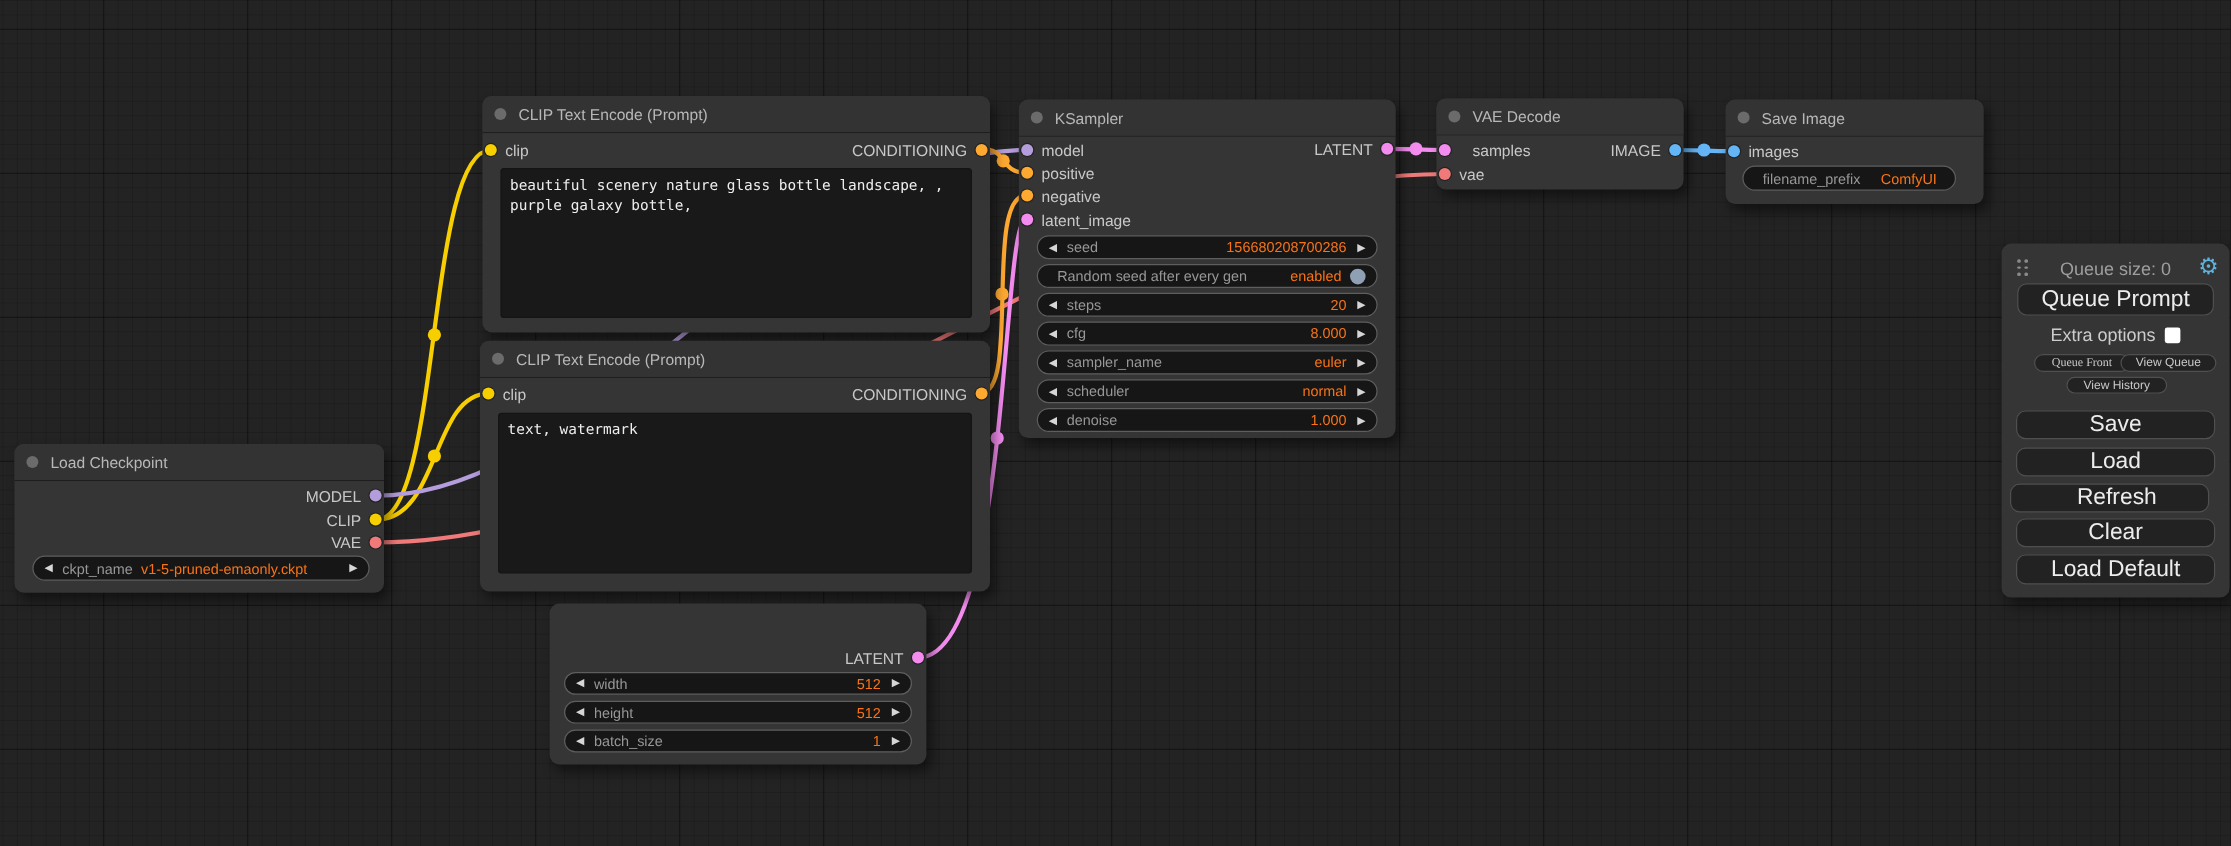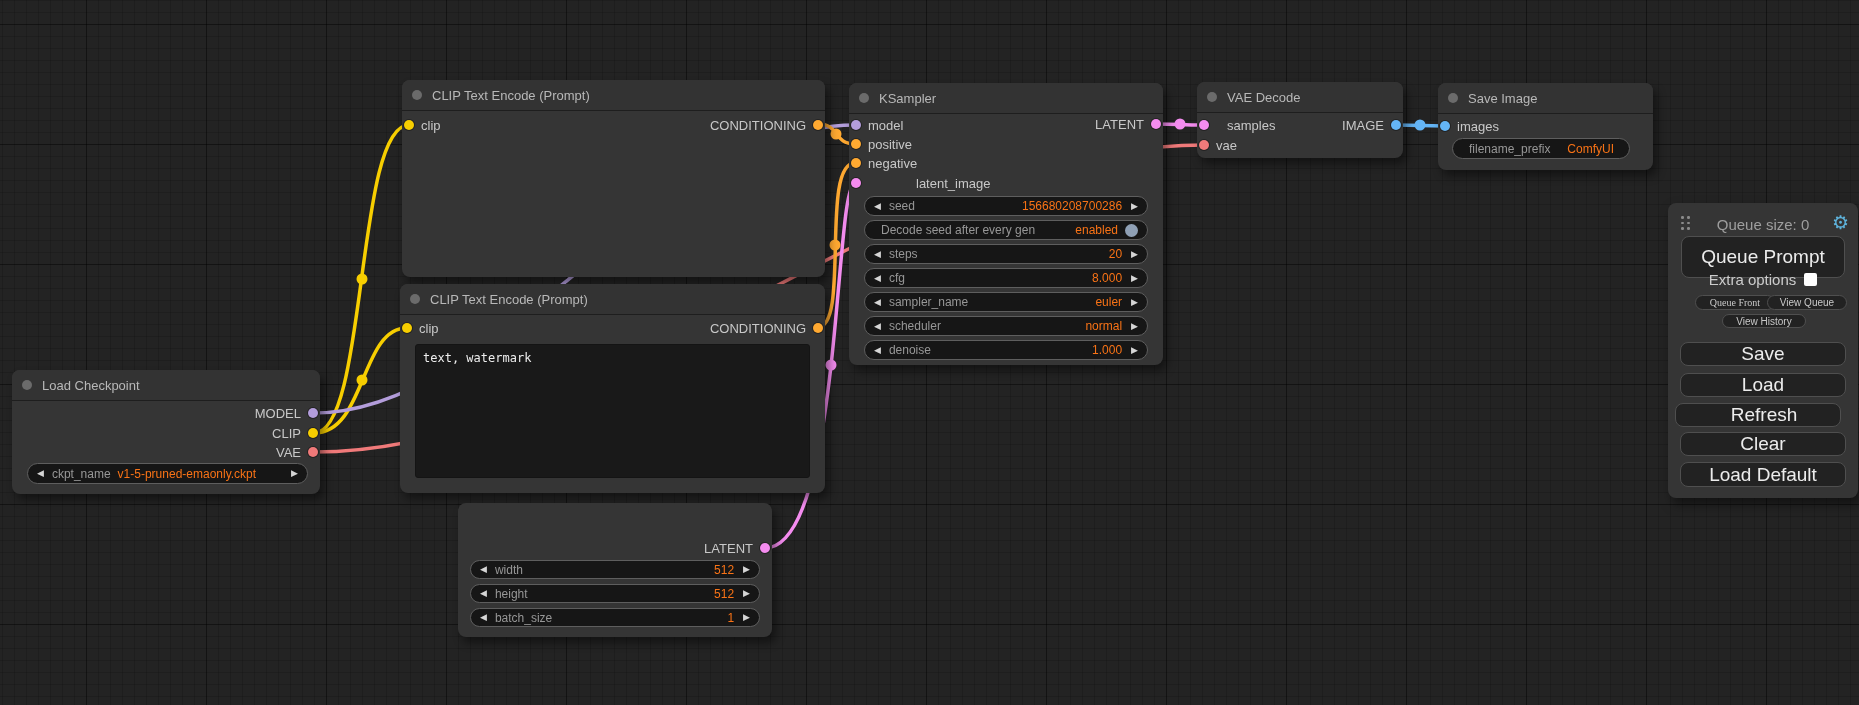--- a/index.html
+++ b/index.html
@@ -127,20 +127,21 @@
     <div class="slot dual" style="top:36px;">
       <span class="dgroup">
         <span class="pdot" style="background-color: rgb(247, 206, 0);"></span>
         <span class="slabel" style="margin-left:7px;color:#c8c8c8;font-size:13px;">clip</span>
       </span>
       <span class="dgroup">
         <span class="slabel" style="margin-right:7px;color:#c8c8c8;font-size:13px;">CONDITIONING</span>
         <span class="pdot" style="background-color: rgb(255, 169, 49);"></span>
       </span>
     </div>
+    <div class="tarea" style="left:15px;top:60px;width:393px;height:125px;">beautiful scenery nature glass bottle landscape, , purple galaxy bottle,</div>
   </div>
 
   <div class="node" style="left:400px;top:284px;width:425px;height:209px;">
     <div class="ntitle">
       <span class="cdot"></span>
       <span class="ttext">CLIP Text Encode (Prompt)</span>
     </div>
     <div class="slot dual" style="top:35px;">
       <span class="dgroup">
         <span class="pdot" style="background-color: rgb(247, 206, 0);"></span>
@@ -193,32 +194,32 @@
       <span class="pdot" style="background-color: rgb(244, 140, 239);"></span>
     </div>
     <div class="slot in" style="top:52px;">
       <span class="pdot" style="background-color: rgb(255, 169, 49);"></span>
       <span class="slabel">positive</span>
     </div>
     <div class="slot in" style="top:71px;">
       <span class="pdot" style="background-color: rgb(255, 169, 49);"></span>
       <span class="slabel">negative</span>
     </div>
-    <div class="slot in" style="top:91px;gap:48px;">
+    <div class="slot in" style="top:91px;">
       <span class="pdot" style="background-color: rgb(244, 140, 239);"></span>
       <span class="slabel">latent_image</span>
     </div>
     <div class="widget" style="left:15px;top:113px;width:284px;height:20px;">
       <span class="warrow">◀</span>
       <span class="wlabel">seed</span>
       <span class="wvalue pad">156680208700286</span>
       <span class="warrow">▶</span>
     </div>
     <div class="widget" style="left:15px;top:137px;width:284px;height:20px;padding-left:16px;">
-      <span class="wlabel" style="margin-left:0;">Decode seed after every gen</span>
+      <span class="wlabel" style="margin-left:0;">Random seed after every gen</span>
       <span class="wvalue">enabled</span>
       <span class="toggle" style="background-color: rgb(143, 160, 181);"></span>
     </div>
     <div class="widget" style="left:15px;top:161px;width:284px;height:20px;">
       <span class="warrow">◀</span>
       <span class="wlabel">steps</span>
       <span class="wvalue pad">20</span>
       <span class="warrow">▶</span>
     </div>
     <div class="widget" style="left:15px;top:185px;width:284px;height:20px;">
@@ -287,21 +288,21 @@
           <i></i>
           <i></i>
           <i></i>
           <i></i>
           <i></i>
           <i></i>
         </span>
       <span class="qsize">Queue size: 0</span>
       <span class="gear" style="color: rgb(94, 179, 220);">⚙</span>
     </div>
-    <div class="qbtn big" style="left:13px;top:33px;width:164px;height:42px;">Queue Prompt</div>
+    <div class="qbtn big" style="left:13px;top:33px;width:164px;height:27px;">Queue Prompt</div>
     <div class="extra" style="top:68px;">
       <span>Extra options</span>
       <span class="checkbox"></span>
     </div>
     <div class="qbtn small" style="left:27px;top:92px;width:80px;height:15px;font-family:Liberation Serif, serif;">Queue Front</div>
     <div class="qbtn small" style="left:99px;top:92px;width:80px;height:15px;">View Queue</div>
     <div class="qbtn small" style="left:54px;top:111px;width:84px;height:14px;">View History</div>
     <div class="qbtn big" style="left:12px;top:139px;width:166px;height:24px;">Save</div>
     <div class="qbtn big" style="left:12px;top:170px;width:166px;height:24px;">Load</div>
     <div class="qbtn big" style="left:7px;top:200px;width:166px;height:24px;padding-left:12px;">Refresh</div>

